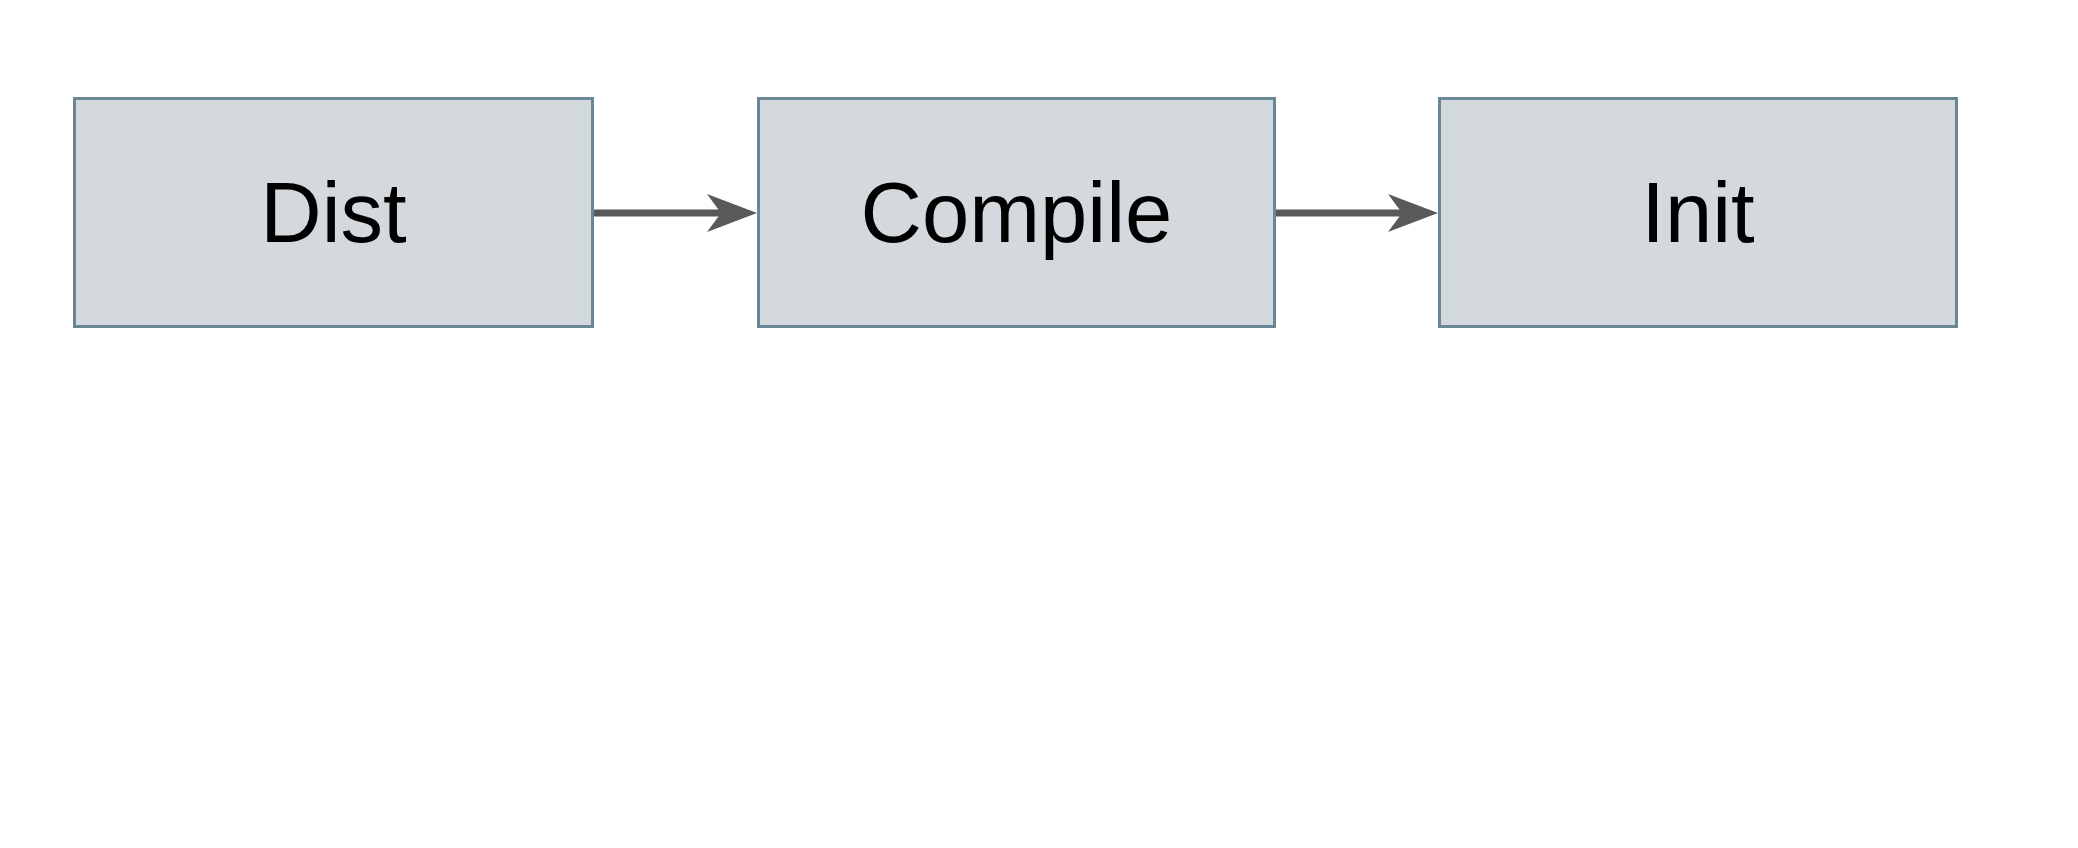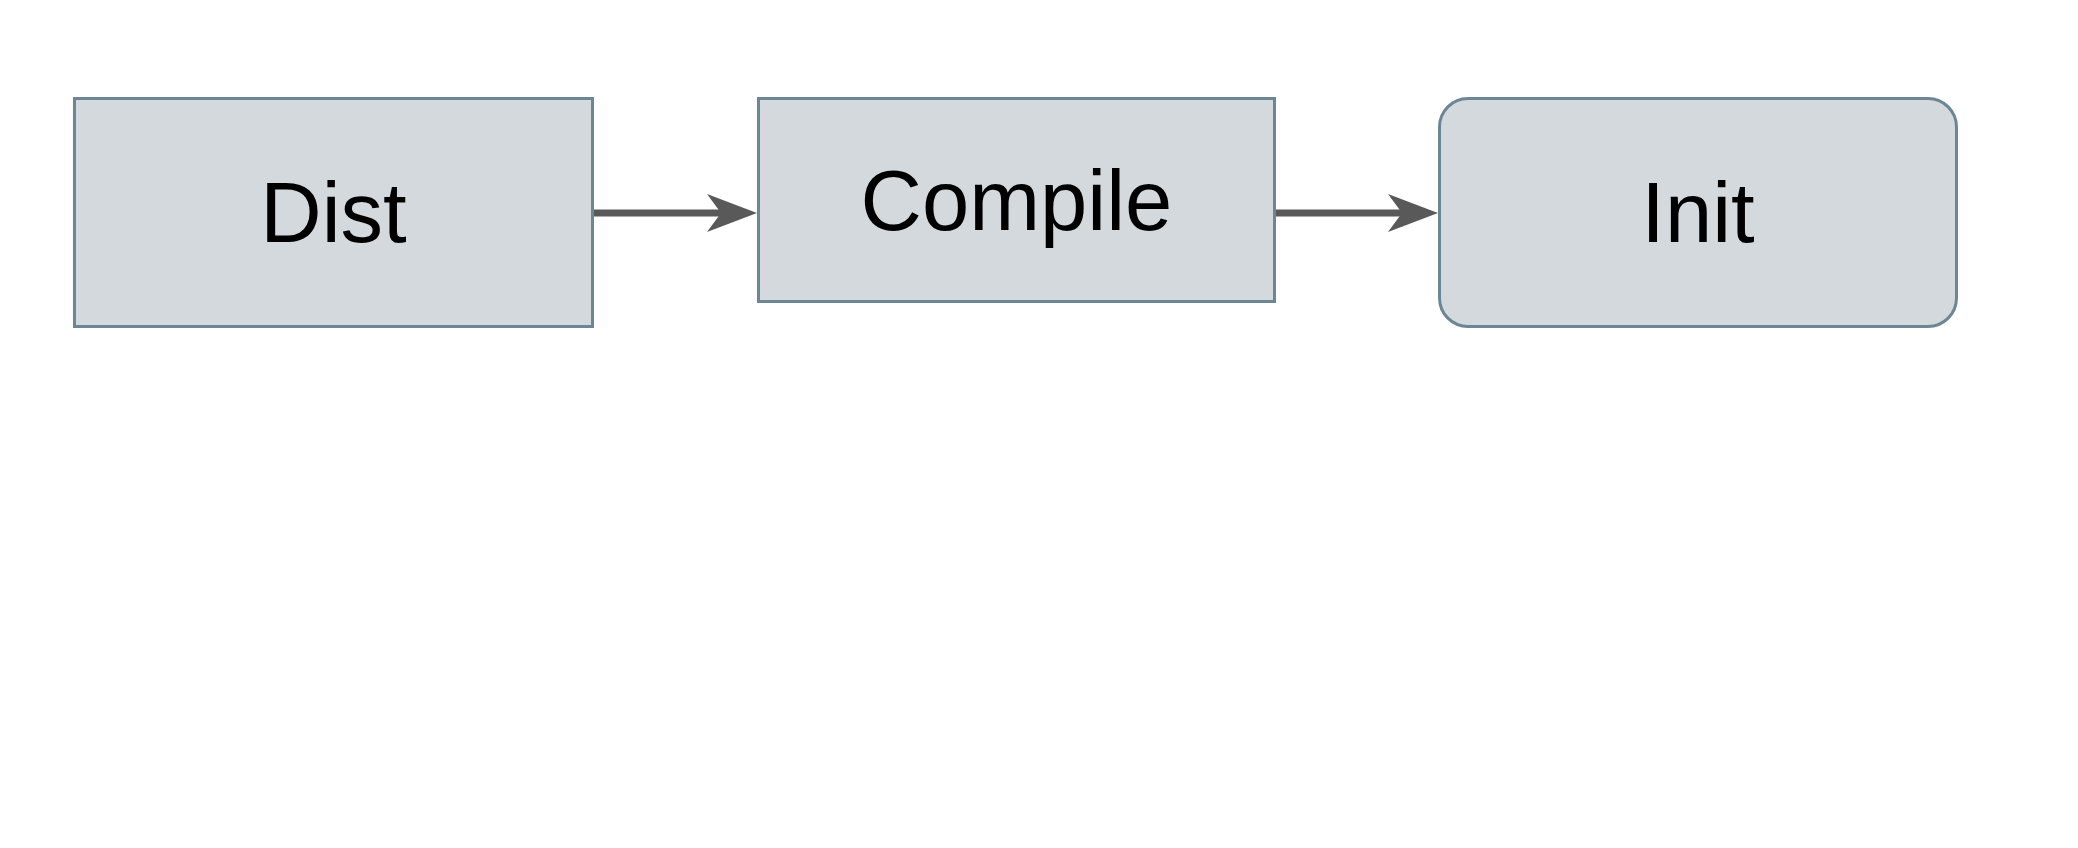--- a/index.html
+++ b/index.html
@@ -26,22 +26,22 @@
   }
   .node-label {
     font-size: 85px;
     line-height: 1;
     color: var(--label-color, #000000);
     letter-spacing: 0px;
     white-space: nowrap;
     user-select: none;
   }
   #node-dist    { left: 73px;   top: 97px;  width: 521px; height: 231px; }
-  #node-compile { left: 757px;  top: 97px;  width: 519px; height: 206px; }
-  #node-init    { left: 1438px; top: 97px;  width: 520px; height: 231px; border-radius: 30px; }
+  #node-compile { left: 757px;  top: 97px;  width: 519px; height: 231px; }
+  #node-init    { left: 1438px; top: 97px;  width: 520px; height: 231px; }
   #node-clean   { left: 756px;  top: 512px; width: 520px; height: 230px; }
   #edge-layer {
     position: absolute;
     left: 0; top: 0;
     width: 2078px;
     height: 848px;
     pointer-events: none;
   }
   .edge-line {
     stroke: var(--arrow-color, #595959);

